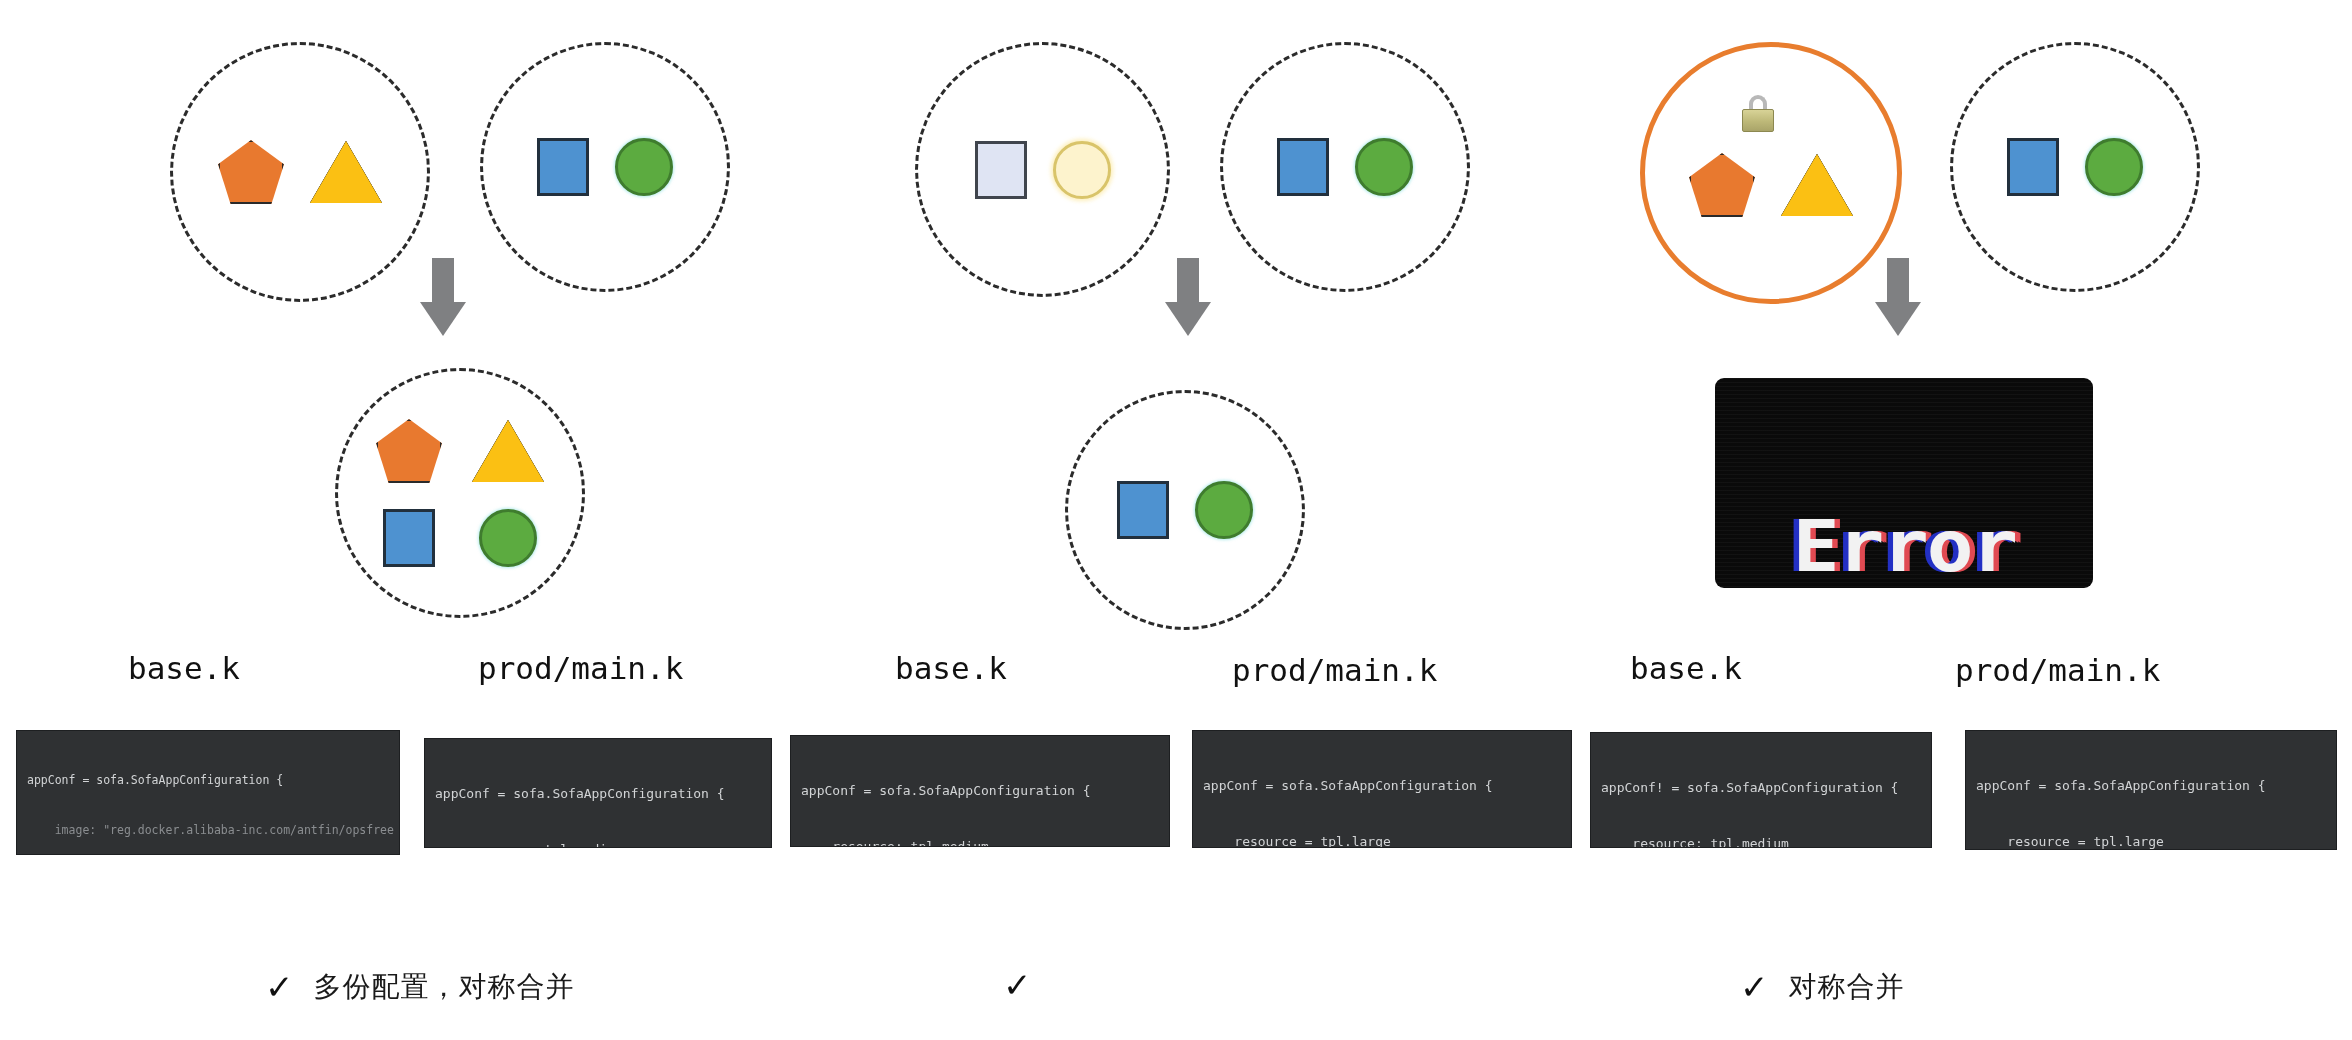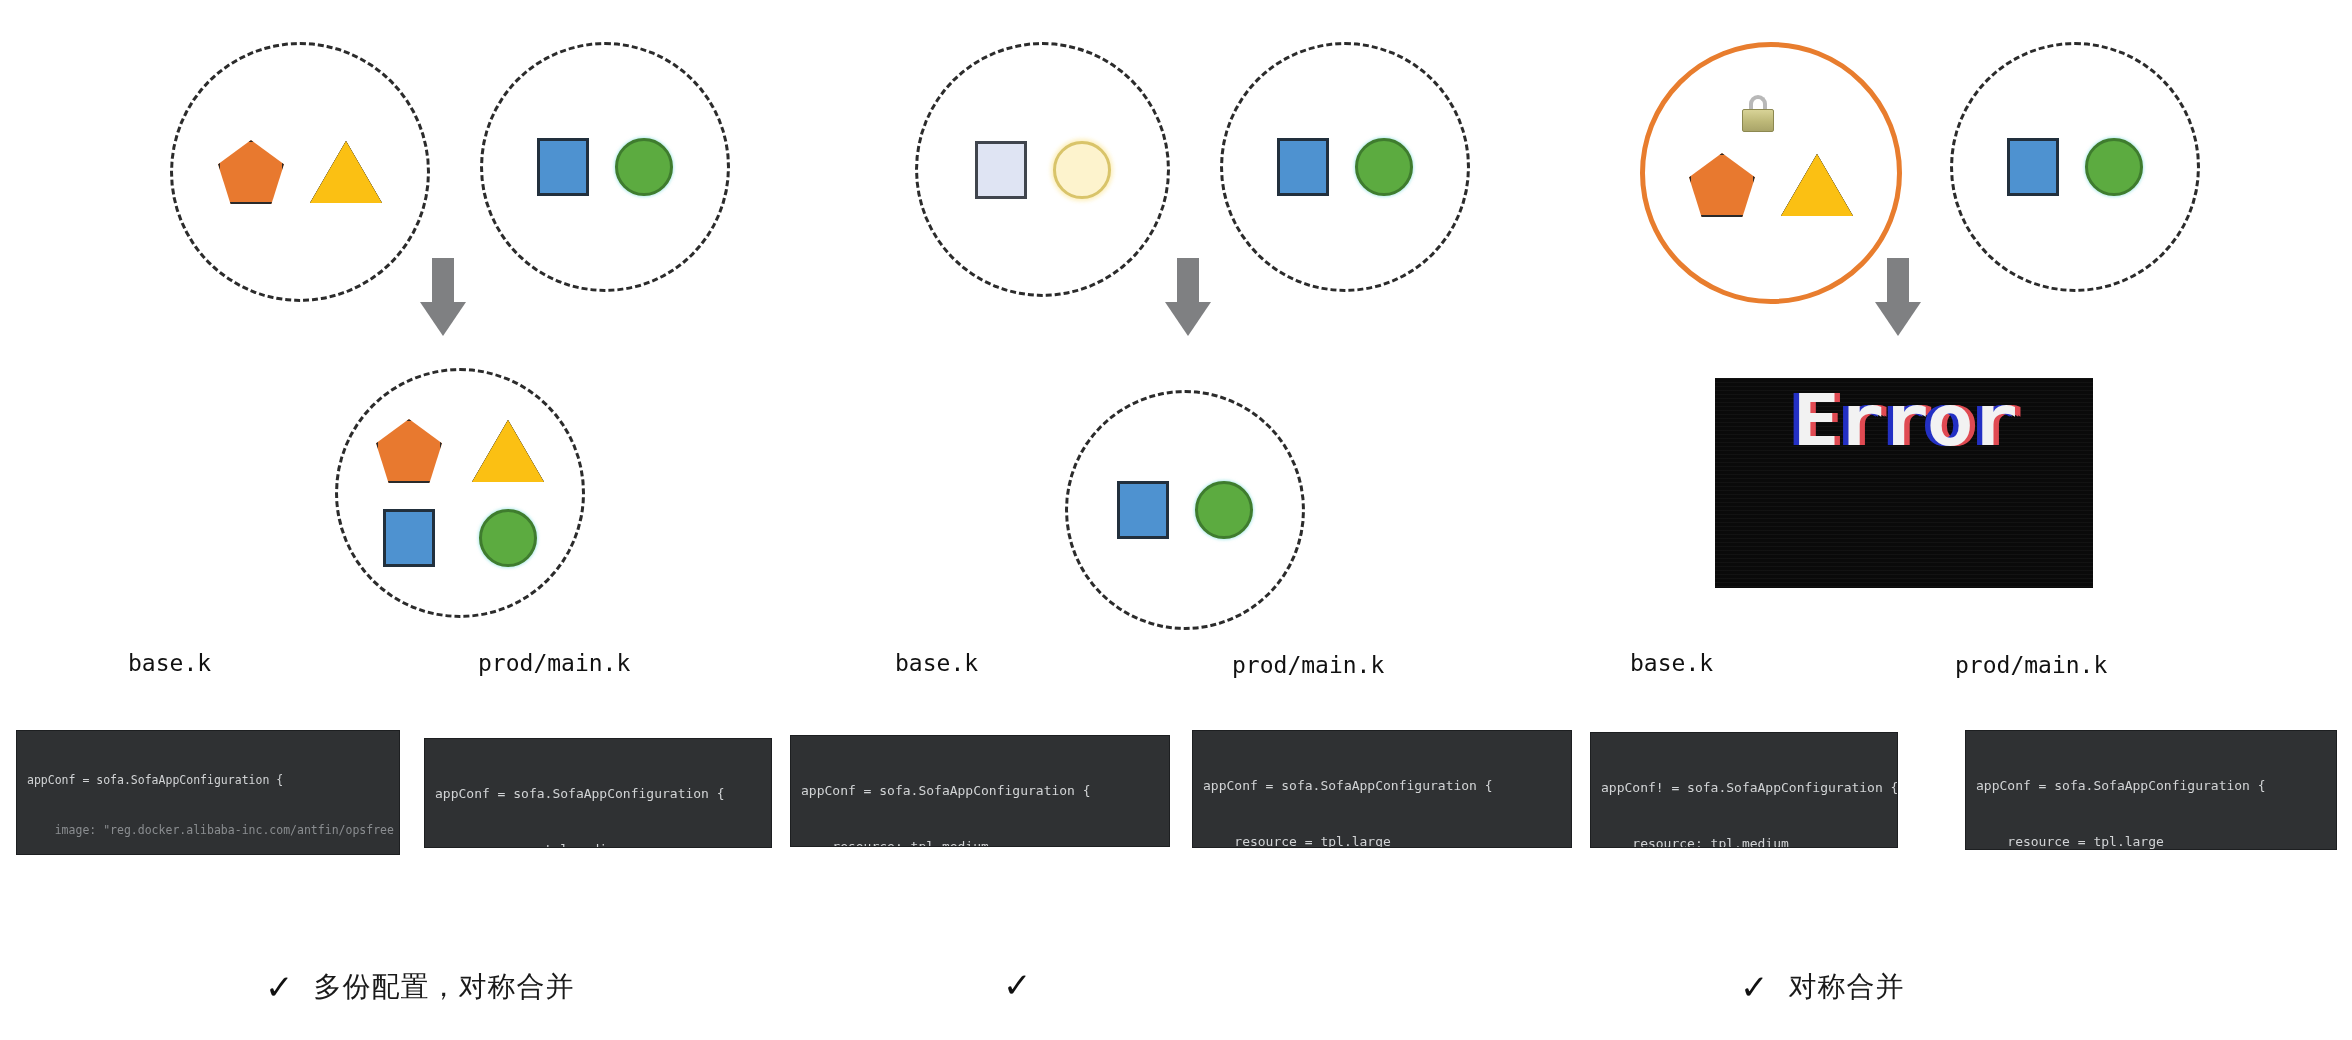--- a/index.html
+++ b/index.html
@@ -144,23 +144,24 @@
     border-left: 23px solid transparent;
     border-right: 23px solid transparent;
     border-top: 34px solid #7f8082;
   }
 
   
   .error-box {
     position: absolute;
     background: #0a0a0a;
     display: flex;
-    align-items: flex-start;
+    align-items: flex-end;
     justify-content: center;
     overflow: hidden;
+    border-radius: 9px;
   }
   .error-box .scan {
     position: absolute;
     inset: 0;
     background: repeating-linear-gradient(
       180deg,
       rgba(255,255,255,0.035) 0px,
       rgba(255,255,255,0.035) 1px,
       rgba(0,0,0,0) 1px,
       rgba(0,0,0,0) 4px);
@@ -177,21 +178,21 @@
        5px 0 0 #e04a52,
       -3px 0 0 #3a46d8,
        3px 0 0 #d9545f;
     transform: scaleX(1.08);
   }
 
   
   .file-label {
     position: absolute;
     font-family: "DejaVu Sans Mono", monospace;
-    font-size: 23px;
+    font-size: 31px;
     color: #111111;
     letter-spacing: 0px;
     white-space: nowrap;
   }
 
   
   .code-block {
     position: absolute;
     background: #2f3133;
     color: #d2d4d6;
@@ -354,21 +355,21 @@
   </div>
 
   <div class="error-box" style="left:1715px; top:378px; width:378px; height:210px;">
     <div class="scan"></div>
     <div class="error-text">Error</div>
   </div>
 
   <div class="file-label" style="left:1630px; top:650px;">base.k</div>
   <div class="file-label" style="left:1955px; top:652px;">prod/main.k</div>
 
-  <div class="code-block" style="left:1590px; top:732px; width:308px; height:116px; font-size:13px;">
+  <div class="code-block" style="left:1590px; top:732px; width:342px; height:116px; font-size:13px;">
     <span class="ln">appConf! = sofa.SofaAppConfiguration {</span>
     <span class="ln">    resource: tpl.medium</span>
     
     
   </div>
 
   <div class="code-block" style="left:1965px; top:730px; width:372px; height:120px; font-size:13px;">
     <span class="ln">appConf = sofa.SofaAppConfiguration {</span>
     <span class="ln">    resource = tpl.large</span>
     

